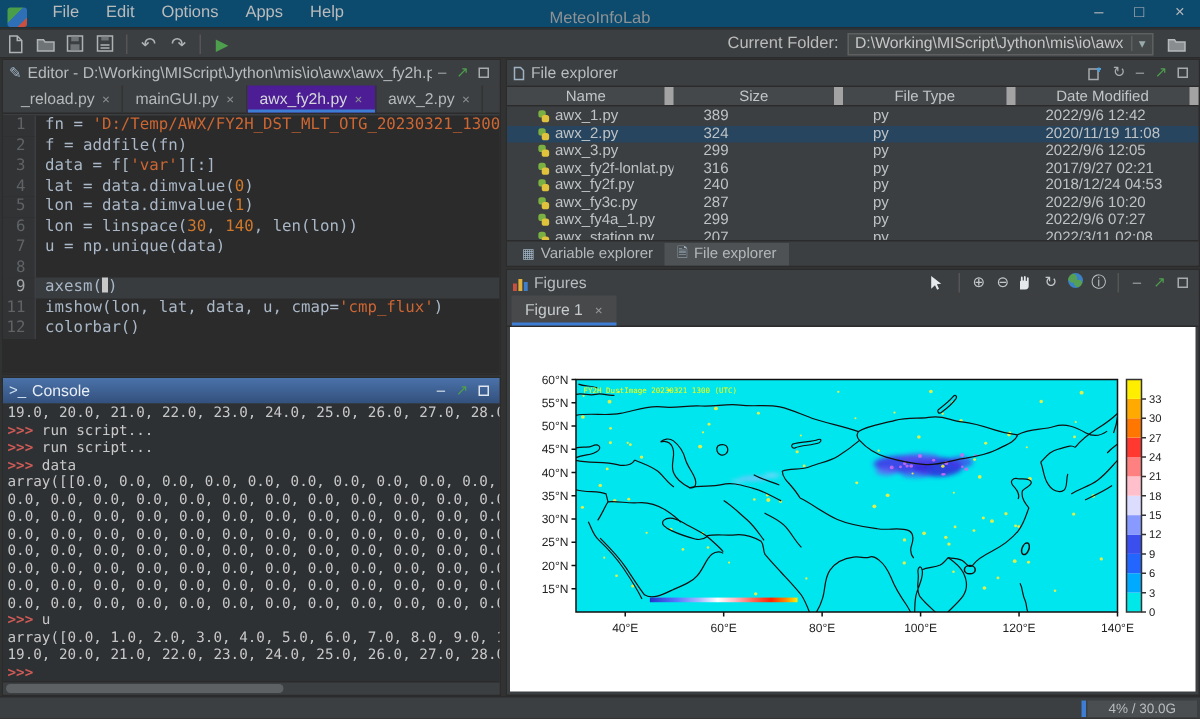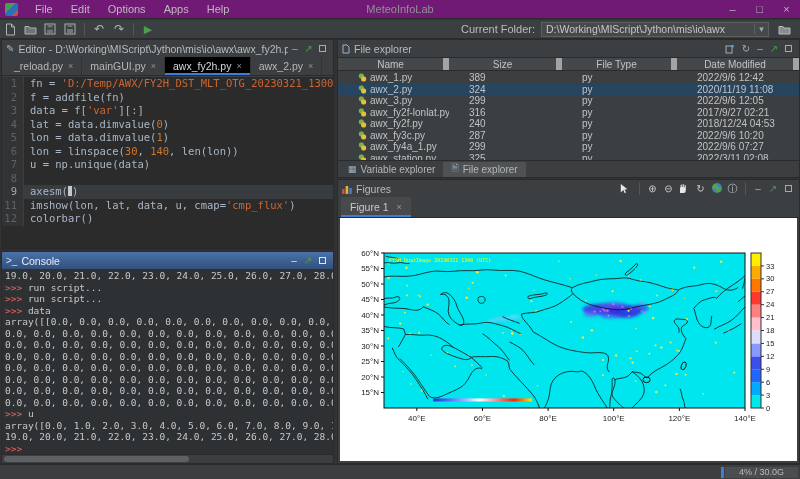--- a/index.html
+++ b/index.html
@@ -1,50 +1,50 @@
 <!DOCTYPE html>
 <html><head>
 <meta charset="utf-8">
 <style>
 *{margin:0;padding:0;box-sizing:border-box}
 html,body{width:800px;height:479px;overflow:hidden}
 body{background:#323232;font-family:"Liberation Sans",sans-serif;color:#bbbbbb;position:relative;font-size:11px}
 svg{display:block}
 
-.menubar{position:absolute;top:0;left:0;right:0;height:19px;background:#701a75;border-bottom:1px solid #2b2b2b;display:flex;align-items:center}
+.menubar{position:absolute;top:0;left:0;right:0;height:19px;background:#0c4a6e;border-bottom:1px solid #2b2b2b;display:flex;align-items:flex-end}
 .logo{width:13px;height:13px;margin:0 8px 0 5px;border-radius:2px;background:linear-gradient(135deg,#4a9e4a 0 40%,#2f6fb5 40% 75%,#c94f3f 75%);flex:0 0 auto}
 .menu-item{padding:0 9px;line-height:19px;color:#bbb;cursor:default}
 .win-title{position:absolute;left:50%;transform:translateX(-50%);color:#8e9294}
 .win-controls{margin-left:auto;display:flex;gap:0;color:#b6b8ba}
 .win-controls span{width:27px;text-align:center;line-height:19px;font-size:11px}
 .toolbar{position:absolute;top:20px;left:0;right:0;height:19px;background:#3c3f41;border-bottom:1px solid #2b2b2b;display:flex;align-items:center}
 .tbtn{width:20px;height:17px;display:flex;align-items:center;justify-content:center;color:#afb3b6;font-size:12px}
 .tsep{width:1px;height:13px;background:#555;margin:0 4px}
 .run-glyph{color:#4d9e4d;font-size:11px}
 .cf-label{margin-left:auto;color:#bbb;padding-right:6px}
-.cf-combo{width:228px;height:15px;background:#45494a;border:1px solid #5e6060;display:flex;align-items:center;font-size:10.5px;color:#c6c6c6}
+.cf-combo{width:204px;height:15px;background:#45494a;border:1px solid #5e6060;display:flex;align-items:center;font-size:10.5px;color:#c6c6c6}
 .cf-combo .val{flex:1;padding:0 4px;white-space:nowrap;overflow:hidden}
 .cf-combo .arrow{width:14px;border-left:1px solid #5e6060;text-align:center;color:#9aa;font-size:9px}
 .cf-folder{margin:0 6px 0 5px}
 
 .panel{position:absolute;background:#3c3f41;border:1px solid #2b2b2b}
 .phead{height:17px;display:flex;align-items:center;padding:0 4px;font-size:10.5px;color:#b8bcbe;background:#3c3f41}
 .phead.focused{background:linear-gradient(180deg,#4a72aa,#33507c);color:#e8eef5}
 .phead .ptitle{margin-left:4px;white-space:nowrap;overflow:hidden}
 .phead .sp{flex:1}
 .pbtn{width:14px;text-align:center;color:#a7abad;font-size:10px;line-height:17px}
 .pbtn.float{color:#4d9e4d}
 .sq{display:inline-block;width:7px;height:7px;border:1px solid #a7abad;margin-left:4px;margin-right:3px}
 .pico{font-size:10px;color:#9fb3c4}
 
 #editor{left:1px;top:39px;width:333px;height:211px}
 .etabs{height:19px;background:#3c3f41;border-bottom:1px solid #2b2b2b;display:flex;align-items:flex-end;padding-left:4px}
 .etab{height:18px;display:flex;align-items:center;gap:5px;padding:0 8px;color:#b4b8ba;font-size:10.5px;border-right:1px solid #333}
 .etab .x{color:#8b8f91;font-size:9px}
-.etab.active{background:#000000;box-shadow:inset 0 -2px 0 #3d7dd3;color:#d5d8da}
+.etab.active{background:#4c1d95;box-shadow:inset 0 -2px 0 #3d7dd3;color:#d5d8da}
 .code{position:absolute;top:37px;bottom:0;left:0;right:0;background:#2b2b2b;font-family:"DejaVu Sans Mono",monospace;font-size:10.5px;line-height:13.5px;overflow:hidden}
 .cline{display:flex;white-space:pre}
 .cline.cur{background:#383c3f}
 .lnum{width:22px;flex:0 0 auto;text-align:right;padding-right:6px;color:#606366;background:#313335;border-right:1px solid #3c3f41}
 .cline.cur .lnum{color:#a4a7a9}
 .ctext{padding-left:6px;color:#a9b7c6}
 .str{color:#cc6633}
 .num{color:#d0782a}
 .caret{display:inline-block;width:4px;height:10px;background:#c8c8c8;vertical-align:-1px}
 
@@ -292,21 +292,21 @@
           </svg>awx_fy4a_1.py</span>
         <span>299</span>
         <span>py</span>
         <span>2022/9/6 07:27</span>
       </div>
       <div class="frow">
         <span class="nm"><svg class="pyico" viewBox="0 0 10 10">
             <rect x="1" y="0.5" width="5.5" height="5.5" rx="2" fill="#7bb143"></rect>
             <rect x="3.5" y="4" width="5.5" height="5.5" rx="2" fill="#e0c23c"></rect>
           </svg>awx_station.py</span>
-        <span>325</span>
+        <span>207</span>
         <span>py</span>
         <span>2022/3/11 02:08</span>
       </div>
     </div>
   <div class="btabs" id="explorer-tabs">
       <span class="btab">
         <span class="bico">▦</span>
         <span>Variable explorer</span>
       </span>
       <span class="btab active">

